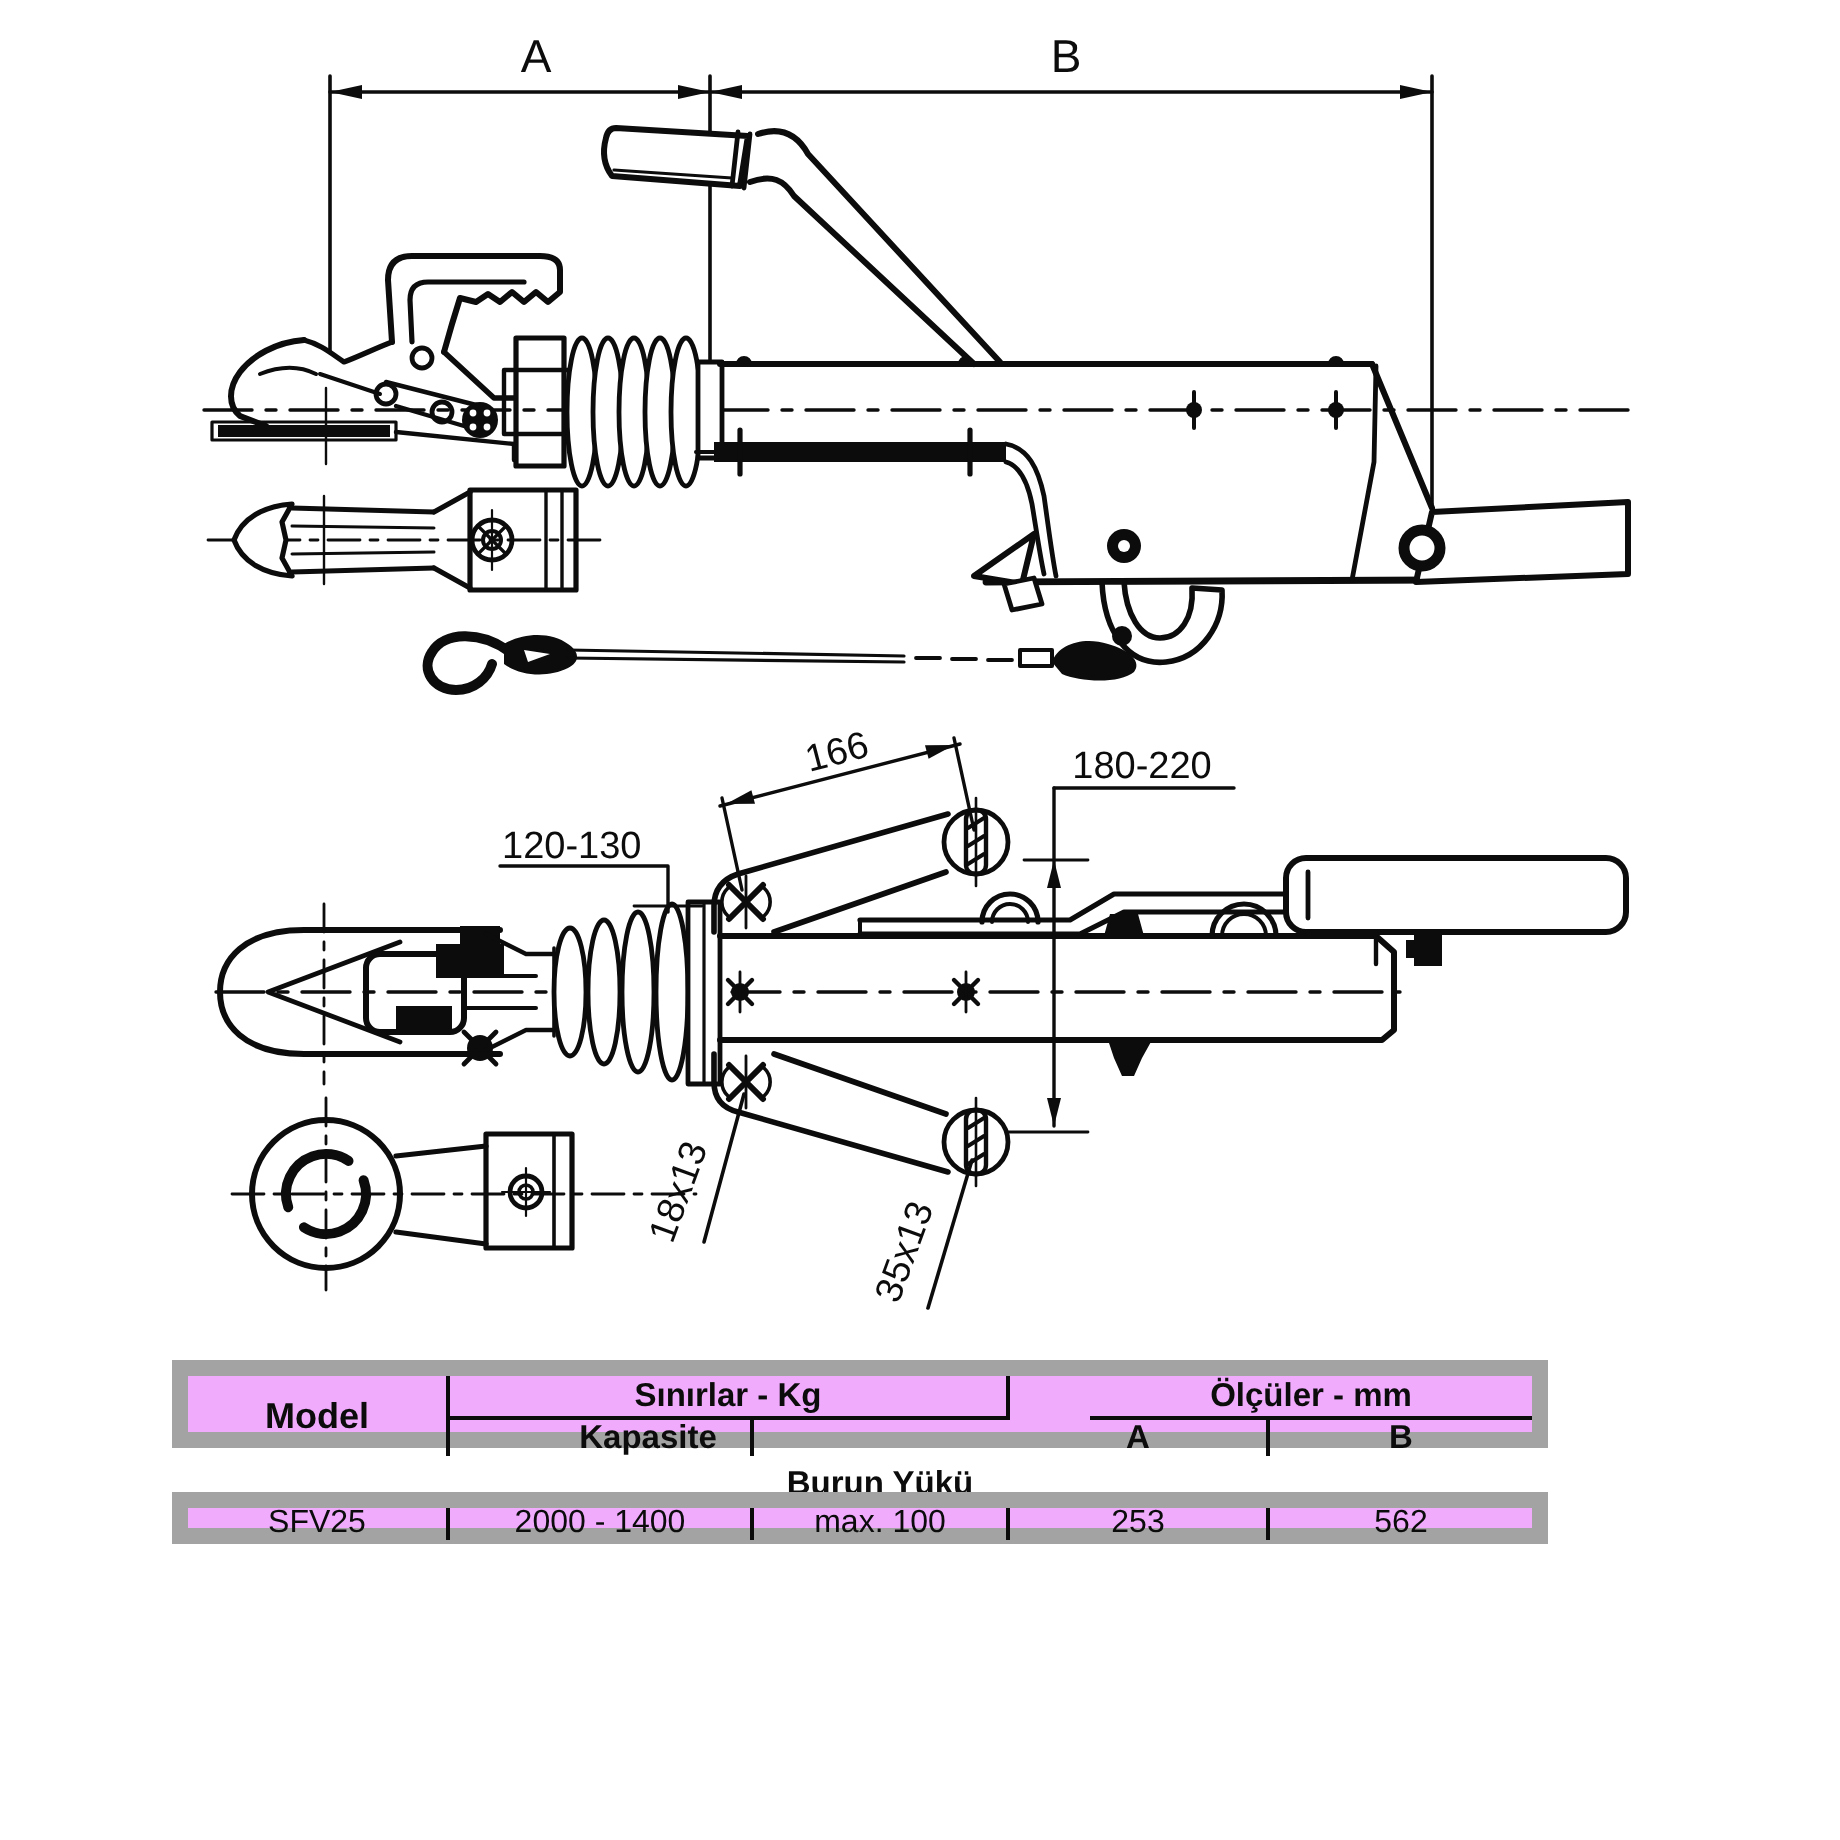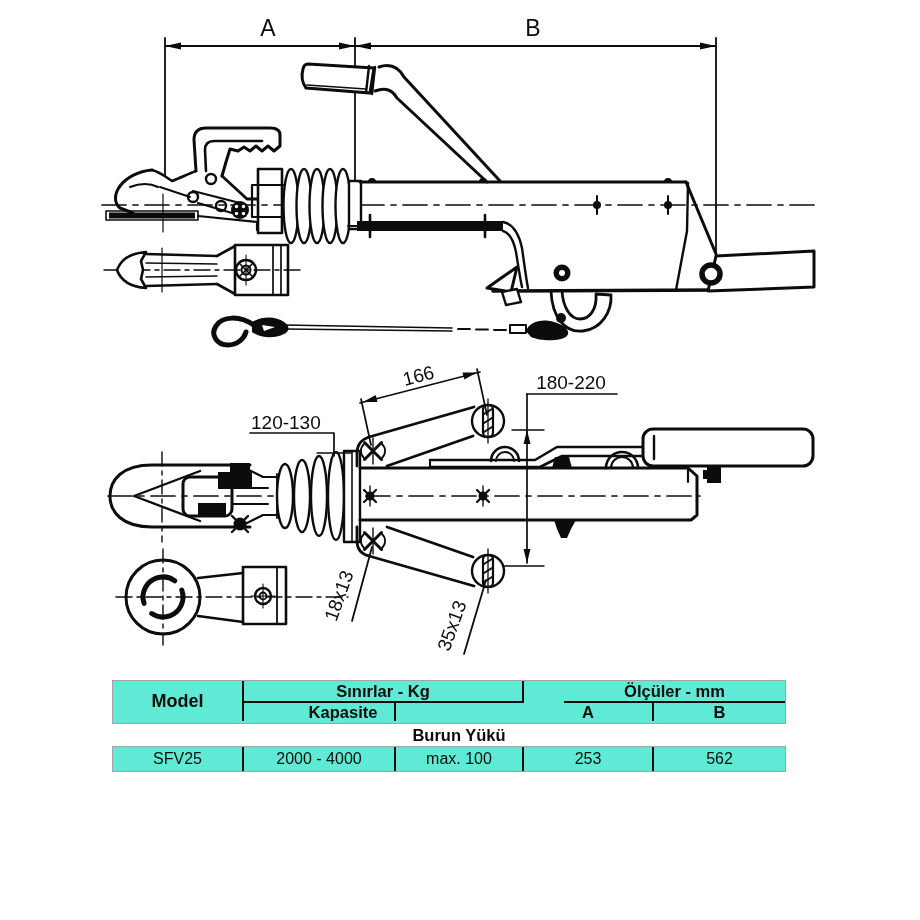--- a/index.html
+++ b/index.html
@@ -2,22 +2,22 @@
 <html><head>
 <meta charset="utf-8">
 <style>
   html,body{margin:0;padding:0;background:#ffffff;}
   #stage{position:relative;width:920px;height:920px;background:#ffffff;overflow:hidden;
          font-family:"Liberation Sans", sans-serif;}
   svg text{fill:#0c0c0c;}
   .dimtxt{font-size:19px;font-family:"Liberation Sans",sans-serif;}
   .abtxt{font-size:23px;font-family:"Liberation Sans",sans-serif;}
   
-  .tbl{position:absolute;left:112px;box-sizing:border-box;border:1px solid #a3a3a3;
-       display:grid;grid-template-columns:131px 152px 128px 130px 131px;background:#5eead4;color:#0c0c0c;}
+  .tbl{position:absolute;left:86px;box-sizing:border-box;border:8px solid #a3a3a3;
+       display:grid;grid-template-columns:131px 152px 128px 130px 131px;background:#f0abfc;color:#0c0c0c;}
   .tbl-head{top:680px;height:44px;grid-template-rows:22px 18px;}
   .tbl-data{top:746px;height:26px;grid-template-rows:1fr;}
   .cell{display:flex;align-items:center;justify-content:center;box-sizing:border-box;
         font-size:16px;line-height:1;}
   .hd{font-weight:bold;font-size:16.5px;}
   .c-model{grid-row:1/3;grid-column:1;border-right:2px solid #0c0c0c;font-size:18px;}
   .c-sinirlar{grid-row:1;grid-column:2/4;border-right:2px solid #0c0c0c;border-bottom:2px solid #0c0c0c;}
   .c-olculer{grid-row:1;grid-column:4/6;border-bottom:2px solid #0c0c0c;margin-left:40px;}
   .c-kapasite{grid-row:2;grid-column:2;border-right:2px solid #0c0c0c;padding-left:48px;}
   .c-burun{grid-row:2;grid-column:3;border-right:2px solid #0c0c0c;margin-top:32px;}
@@ -307,19 +307,19 @@
     <div class="cell hd c-sinirlar">Sınırlar - Kg</div>
     <div class="cell hd c-olculer">Ölçüler - mm</div>
     <div class="cell hd c-kapasite">Kapasite</div>
     <div class="cell hd c-burun">Burun Yükü</div>
     <div class="cell hd c-a">A</div>
     <div class="cell hd c-b">B</div>
   </div>
 
   <div class="tbl tbl-data">
     <div class="cell d">SFV25</div>
-    <div class="cell d">2000 - 4000</div>
+    <div class="cell d">2000 - 1400</div>
     <div class="cell d">max. 100</div>
     <div class="cell d">253</div>
     <div class="cell d">562</div>
   </div>
 
 </div>
 
 </body></html>

